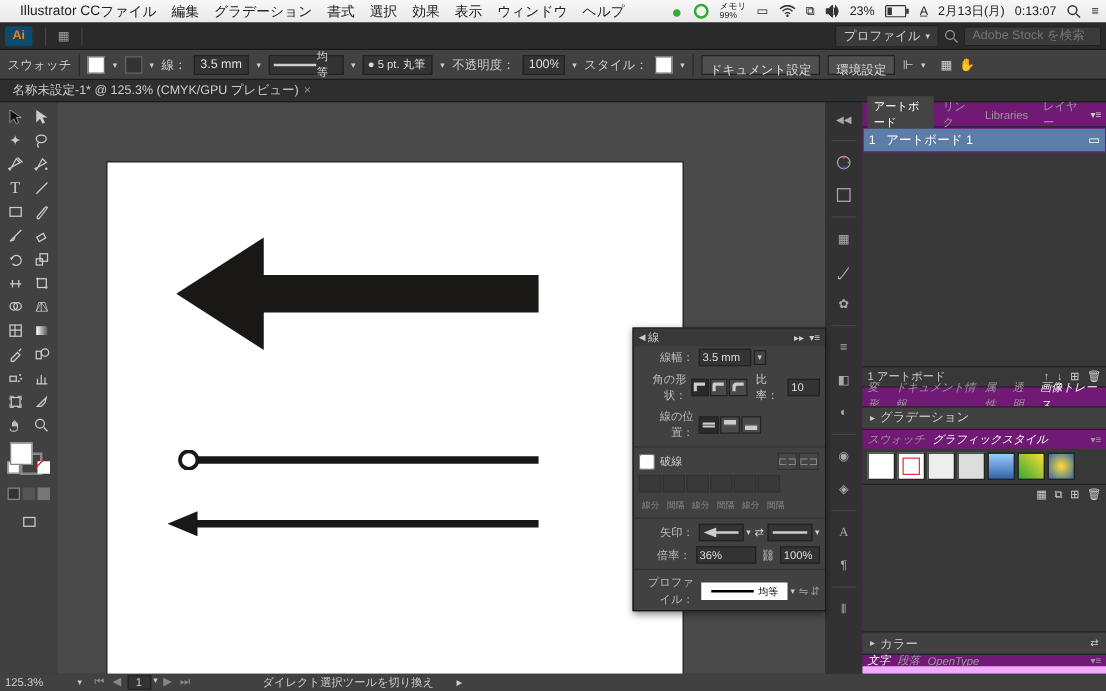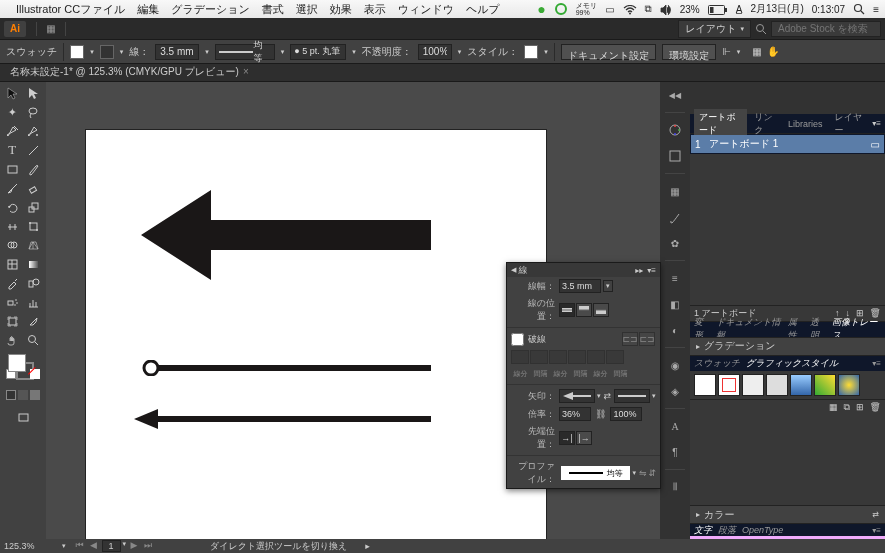--- a/index.html
+++ b/index.html
@@ -6,21 +6,21 @@
 body { width: 885px; height: 553px; background: #323232; color: #ccc; font-size: 10px; overflow: hidden; position: relative; }
 .menubar { height: 18px; background: linear-gradient(#f8f8f8,#e8e8e8); color: #222; display: flex; align-items: center; padding: 0 6px; font-size: 11px; }
 .menubar .apple { margin-right: 10px; }
 .menubar .appname { font-weight: 400; }
 .menubar .mitem { margin-right: 12px; cursor: default; }
 .menubar .spacer { flex: 1; }
 .menubar .ritem { margin-left: 8px; font-size: 10px; }
 .menubar svg { vertical-align: middle; }
 
 .appbar { height: 22px; background: #2a2a2a; display: flex; align-items: center; padding: 0 4px; border-bottom: 1px solid #1a1a1a; }
-.appbar .ailogo { width: 22px; height: 16px; background: #404040; color: #ff7f00; display: flex; align-items: center; justify-content: center; font-weight: bold; font-size: 10px; border-radius: 2px; margin-right: 6px; }
+.appbar .ailogo { width: 22px; height: 16px; background: #0c4a6e; color: #ff7f00; display: flex; align-items: center; justify-content: center; font-weight: bold; font-size: 10px; border-radius: 2px; margin-right: 6px; }
 .appbar .sep { width: 1px; height: 14px; background: #444; margin: 0 4px; }
 .appbar .abtn { width: 16px; height: 16px; display: flex; align-items: center; justify-content: center; color: #999; margin: 0 2px; }
 .appbar .aspacer { flex: 1; }
 .appbar .layout { background: #3a3a3a; border: 1px solid #222; padding: 1px 6px; font-size: 10px; color: #ccc; display: flex; align-items: center; gap: 4px; }
 .appbar .search { background: #3a3a3a; border: 1px solid #222; padding: 1px 6px; font-size: 10px; color: #777; width: 110px; height: 16px; }
 
 .ctrlbar { height: 24px; background: #414141; display: flex; align-items: center; padding: 0 6px; gap: 6px; border-bottom: 1px solid #1a1a1a; font-size: 10px; }
 .ctrlbar .lbl { color: #ccc; }
 .ctrlbar .swatch { width: 14px; height: 14px; background: #fff; border: 1px solid #666; }
 .ctrlbar .swatch.dark { background: #333; }
@@ -44,21 +44,21 @@
 .toolbox .cswatch { width:10px; height:10px; }
 
 .canvas-area { flex: 1; background: #4a4a4a; position: relative; overflow: hidden; }
 .artboard { position: absolute; left: 40px; top: 48px; width: 460px; height: 426px; background: #fff; box-shadow: 0 0 0 1px #222; }
 .artboard svg { position: absolute; }
 
 .dock { width: 30px; background: #323232; display: flex; flex-direction: column; align-items: center; padding-top: 4px; gap: 8px; }
 .dock .dicon { width: 18px; height: 18px; display: flex; align-items: center; justify-content: center; color: #aaa; }
 .dock .dsep { width: 20px; height: 1px; background: #444; }
 
-.rpanel { width: 195px; background: #0f172a; display: flex; flex-direction: column; margin-top: 32px; }
+.rpanel { width: 195px; background: #701a75; display: flex; flex-direction: column; }
 .rpanel .tabs { height: 20px; display: flex; align-items: center; border-bottom: 1px solid #222; padding: 0 4px; gap: 2px; }
 .rpanel .ptab { padding: 2px 5px; color: #999; font-size: 9px; }
 .rpanel .ptab.active { color: #fff; background: #444; }
 .rpanel .abrow { height: 18px; background: #5b7da8; display: flex; align-items: center; padding: 0 4px; font-size: 10px; color: #fff; margin: 1px; }
 .rpanel .abrow .num { width: 14px; }
 .rpanel .abrow .nm { flex: 1; }
 .rpanel .blank { flex: 1; background: #383838; }
 .rpanel .midbar { height: 16px; background: #383838; border-top: 1px solid #222; display: flex; align-items: center; padding: 0 4px; font-size: 9px; color: #ccc; justify-content: space-between; }
 .rpanel .tabrow { height: 16px; display: flex; align-items: center; padding: 0 4px; gap: 6px; font-size: 9px; color: #999; border-top: 1px solid #222; }
 .rpanel .tabrow .t { cursor: default; font-style: italic; }
@@ -134,21 +134,21 @@
   <span class="ritem">≡</span>
 </div>
 
 <div class="appbar">
   <div class="ailogo">Ai</div>
   <div class="sep"></div>
   <div class="abtn">▦</div>
   <div class="sep"></div>
   <div class="aspacer"></div>
   <div class="layout">
-      <span>レイアウト</span>
+      <span>プロファイル</span>
       <span style="font-size:7px">▾</span>
     </div>
   <div class="abtn">
       <svg width="12" height="12" viewBox="0 0 12 12">
         <circle cx="5" cy="5" r="3.5" fill="none" stroke="#999"></circle>
         <line x1="8" y1="8" x2="11" y2="11" stroke="#999"></line>
       </svg>
     </div>
   <input class="search" placeholder="Adobe Stock を検索" style="">
 </div>
@@ -483,21 +483,21 @@
         <span>🗑</span>
       </span>
     </div>
     <div style="flex:0.6;background:#383838"></div>
     <div class="accord">
         <span class="chev">▸</span>
         <span>カラー</span>
         <span style="flex:1"></span>
         <span style="font-size:8px">⇄</span>
       </div>
-    <div class="tabrow" style="border-bottom:3px solid #f0abfc">
+    <div class="tabrow" style="border-bottom:6px solid #f0abfc">
       <span class="t bold">文字</span>
       <span class="t">段落</span>
       <span class="t">OpenType</span>
       <span style="flex:1"></span>
         <span style="font-size:8px">▾≡</span>
     </div>
   </div>
 </div>
 
 <div class="stroke-panel">
@@ -507,20 +507,40 @@
     <span class="spc"></span>
     <span style="font-size:8px">▸▸</span>
     <span style="margin-left:4px;font-size:8px">▾≡</span>
   </div>
   <div class="sprow">
     <span class="splbl">線幅：</span>
     <input class="spinp" value="3.5 mm" style="">
     <span style="margin-left:2px;font-size:7px;border:1px solid #222;padding:1px 2px">▾</span>
   </div>
   <div class="sprow">
+    <span class="splbl">角の形状：</span>
+    <div class="spbtn on">
+        <svg width="10" height="8">
+          <path d="M1 7v-6h8" fill="none" stroke="#ccc" stroke-width="3"></path>
+        </svg>
+      </div>
+    <div class="spbtn">
+        <svg width="10" height="8">
+          <path d="M1 7v-4q0-2 2-2h6" fill="none" stroke="#ccc" stroke-width="3"></path>
+        </svg>
+      </div>
+    <div class="spbtn">
+        <svg width="10" height="8">
+          <path d="M1 7v-4l2-2h6" fill="none" stroke="#ccc" stroke-width="3"></path>
+        </svg>
+      </div>
+    <span style="margin:0 2px 0 6px">比率：</span>
+    <input class="spinp" style="width: 26px;" value="10">
+  </div>
+  <div class="sprow">
     <span class="splbl">線の位置：</span>
     <div class="spbtn on">
         <svg width="10" height="8">
           <line x1="0" y1="4" x2="10" y2="4" stroke="#ccc" stroke-width="4"></line>
           <line x1="0" y1="4" x2="10" y2="4" stroke="#666"></line>
         </svg>
       </div>
     <div class="spbtn">
         <svg width="10" height="8">
           <rect x="0" y="0" width="10" height="4" fill="#ccc"></rect>
@@ -571,28 +591,23 @@
     <span style="margin:0 3px">⇄</span>
     <div class="arrsel">
         <svg width="28" height="8">
           <line x1="0" y1="4" x2="28" y2="4" stroke="#ccc" stroke-width="2"></line>
         </svg>
       </div>
     <span style="font-size:7px">▾</span>
   </div>
   <div class="sprow">
     <span class="splbl">倍率：</span>
-    <input class="spinp" style="width: 32px;" value="36%">
+    <input class="spinp" style="width: 48px;" value="36%">
     <span style="margin:0 4px">⛓</span>
     <input class="spinp" style="width: 32px;" value="100%">
-  </div>
-  <div class="sprow">
-    <span class="splbl">先端位置：</span>
-    <div class="spbtn on">→|</div>
-    <div class="spbtn">|→</div>
   </div>
   <div class="sphr"></div>
   <div class="sprow">
     <span class="splbl">プロファイル：</span>
     <div class="profile" style="display:flex;align-items:center;justify-content:center;gap:4px">
         <span style="display:inline-block;width:34px;height:2px;background:#000"></span>
         <span style="color:#000;font-size:8px">均等</span>
       </div>
     <span style="font-size:7px">▾</span>
     <span style="margin-left:3px;opacity:.6">⇋</span>

